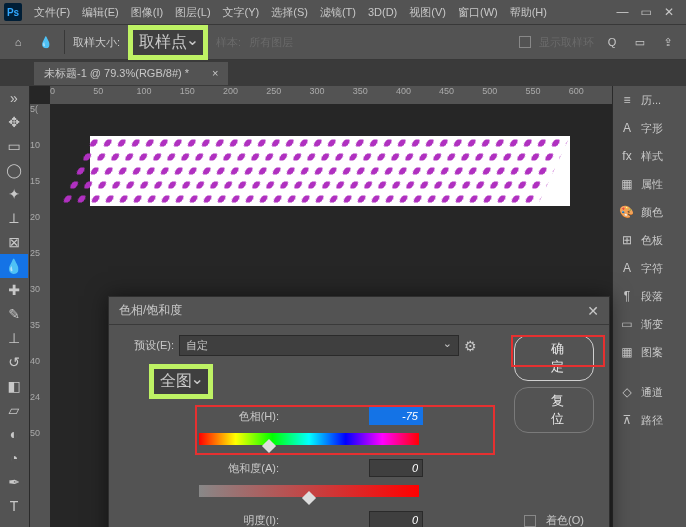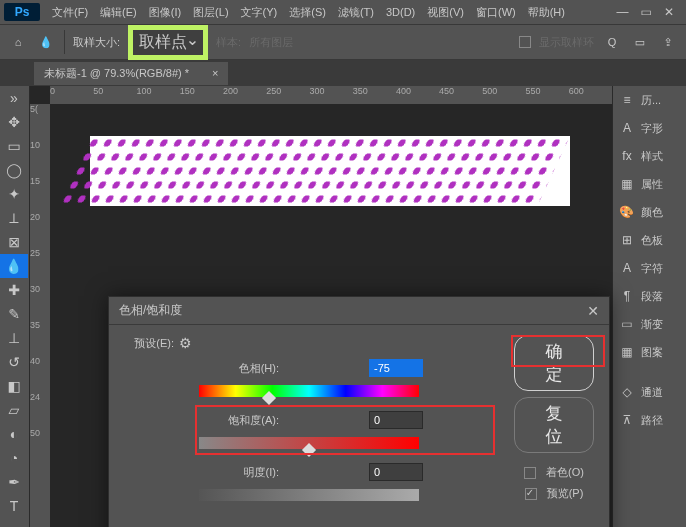--- a/index.html
+++ b/index.html
@@ -1,18 +1,18 @@
 <!DOCTYPE html>
 <html><head>
 <meta charset="utf-8">
 <style>
 * { margin: 0; padding: 0; box-sizing: border-box; font-family: "Microsoft YaHei", sans-serif; }
 body { background: #535353; width: 686px; height: 527px; overflow: hidden; color: #c8c8c8; font-size: 11px; }
 .titlebar { background: #535353; height: 24px; display: flex; align-items: center; padding: 0 4px; }
-.ps-logo { width: 36px; height: 18px; background: #001e36; color: #31a8ff; font-weight: bold; font-size: 12px; display: flex; align-items: center; justify-content: center; border-radius: 2px; margin-right: 6px; }
+.ps-logo { width: 18px; height: 18px; background: #001e36; color: #31a8ff; font-weight: bold; font-size: 10px; display: flex; align-items: center; justify-content: center; border-radius: 2px; margin-right: 6px; }
 .menu-item { padding: 0 6px; cursor: default; font-size: 11px; }
 .win-ctrl { margin-left: auto; display: flex; gap: 12px; padding-right: 8px; font-size: 12px; }
 .optbar { background: #535353; height: 36px; display: flex; align-items: center; padding: 0 8px; border-top: 1px solid #383838; border-bottom: 1px solid #383838; gap: 8px; }
 .tool-icon { width: 20px; height: 20px; display: flex; align-items: center; justify-content: center; }
 .opt-sep { width: 1px; height: 24px; background: #383838; }
 .dropdown { background: #3f3f3f; border: 5px solid #bef264; padding: 2px 16px 2px 6px; font-size: 16px; color: #c8c8c8; position: relative; min-width: 80px; }
 .dropdown::after { content: "⌄"; position: absolute; right: 4px; top: 0; }
 .disabled { color: #6a6a6a; }
 .tab-row { background: #3a3a3a; height: 26px; display: flex; align-items: center; }
 .doc-tab { background: #535353; padding: 4px 10px; font-size: 11px; display: flex; align-items: center; gap: 23px; }
@@ -28,25 +28,25 @@
 .artwork { position: absolute; top: 50px; left: 60px; width: 480px; height: 70px; background: #fff; }
 .dots { width: 100%; height: 100%; background: radial-gradient(circle at center, #b030c0 35%, transparent 36%); background-size: 14px 14px; transform: skewX(-25deg); transform-origin: top left; }
 .right-panels { width: 74px; background: #535353; border-left: 1px solid #2a2a2a; }
 .panel-row { height: 28px; display: flex; align-items: center; padding: 0 6px; gap: 6px; font-size: 11px; }
 .panel-icon { width: 16px; height: 16px; display: flex; align-items: center; justify-content: center; font-size: 12px; }
 .dialog { position: absolute; top: 210px; left: 78px; width: 502px; height: 310px; background: #535353; border: 1px solid #2e2e2e; box-shadow: 0 0 20px rgba(0,0,0,0.5); }
 .dlg-title { height: 28px; display: flex; align-items: center; justify-content: space-between; padding: 0 10px; font-size: 12px; border-bottom: 1px solid #3a3a3a; }
 .dlg-body { display: flex; padding: 10px; gap: 10px; }
 .dlg-left { flex: 1; }
 .dlg-right { width: 90px; display: flex; flex-direction: column; gap: 6px; align-items: center; }
-.btn { border: 1px solid #7a7a7a; background: #535353; color: #e8e8e8; border-radius: 14px; padding: 4px 26px; font-size: 17px; cursor: default; width: 80px; text-align: center; }
+.btn { border: 1px solid #7a7a7a; background: #535353; color: #e8e8e8; border-radius: 14px; padding: 4px 36px; font-size: 13px; cursor: default; width: 80px; text-align: center; }
 .btn.primary { border: 1px solid #d0d0d0; }
 .row { display: flex; align-items: center; gap: 5px; margin-bottom: 8px; }
 .label { width: 55px; text-align: right; font-size: 11px; }
-.input-num { background: #3f3f3f; border: 1px solid #2a2a2a; color: #fff; width: 54px; padding: 2px 4px; font-size: 11px; text-align: left; }
+.input-num { background: #3f3f3f; border: 1px solid #2a2a2a; color: #fff; width: 54px; padding: 2px 4px; font-size: 11px; text-align: right; font-style: italic; }
 .input-num.sel { background: #1473e6; border: 1px solid #1473e6; }
 .slider-track { height: 12px; width: 220px; background: linear-gradient(to right, #f00, #ff0, #0f0, #0ff, #00f, #f0f, #f00); position: relative; }
 .slider-track.gray { background: linear-gradient(to right, #555, #aaa); }
 .slider-track.sat { background: linear-gradient(to right, #888, #f00); }
 .slider-thumb { position: absolute; top: 8px; width: 10px; height: 10px; background: #ddd; transform: translateX(-50%) rotate(45deg); }
 .red-box { border: 2px solid #e63030; position: absolute; pointer-events: none; }
 .gear { font-size: 14px; }
 .checkbox-row { display: flex; align-items: center; gap: 10px; font-size: 11px; }
 .cb { width: 12px; height: 12px; border: 1px solid #888; }
 .cb.checked::after { content: "✓"; font-size: 10px; position: relative; top: -3px; }
@@ -157,21 +157,25 @@
 
     <div class="dialog">
       <div class="dlg-title">
         <span>色相/饱和度</span>
         <span class="close-x">✕</span>
       </div>
       <div class="dlg-body">
         <div class="dlg-left">
           <div class="row">
             <span class="label">预设(E):</span>
+            <div class="wide-select">自定</div>
             <span class="gear">⚙</span>
+          </div>
+          <div class="row" style="margin-left:30px">
+            <div class="dropdown" style="min-width:50px">全图</div>
           </div>
           <div style="margin-left:90px">
             <div class="row">
               <span style="width:70px;text-align:right">色相(H):</span>
               <span style="width:80px"></span>
               <div class="input-num sel">-75</div>
             </div>
             <div class="slider-track" style="margin-left:-10px;margin-bottom:14px">
                 <div class="slider-thumb" style="left:32%"></div>
               </div>

